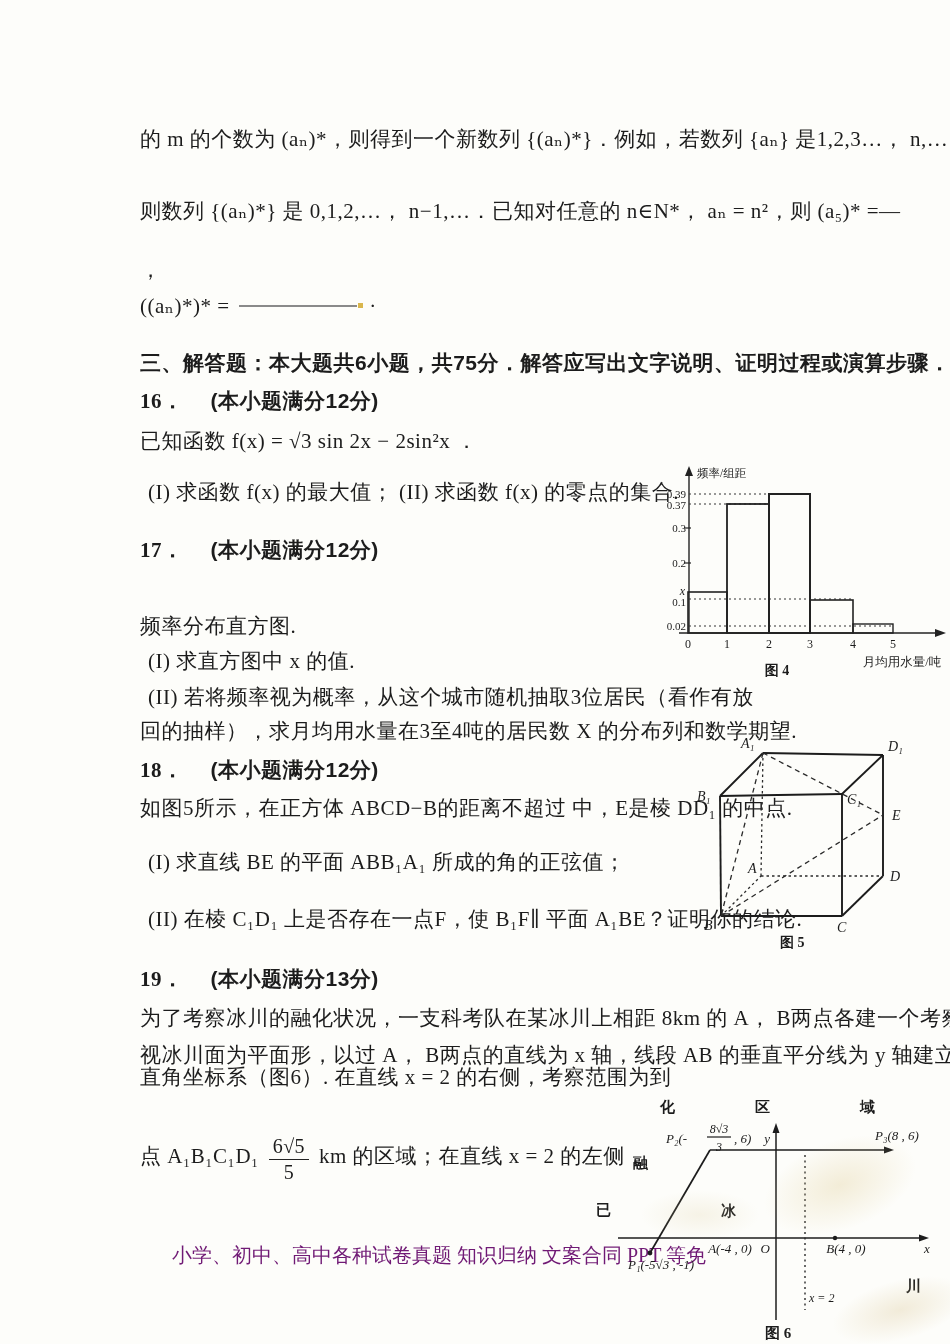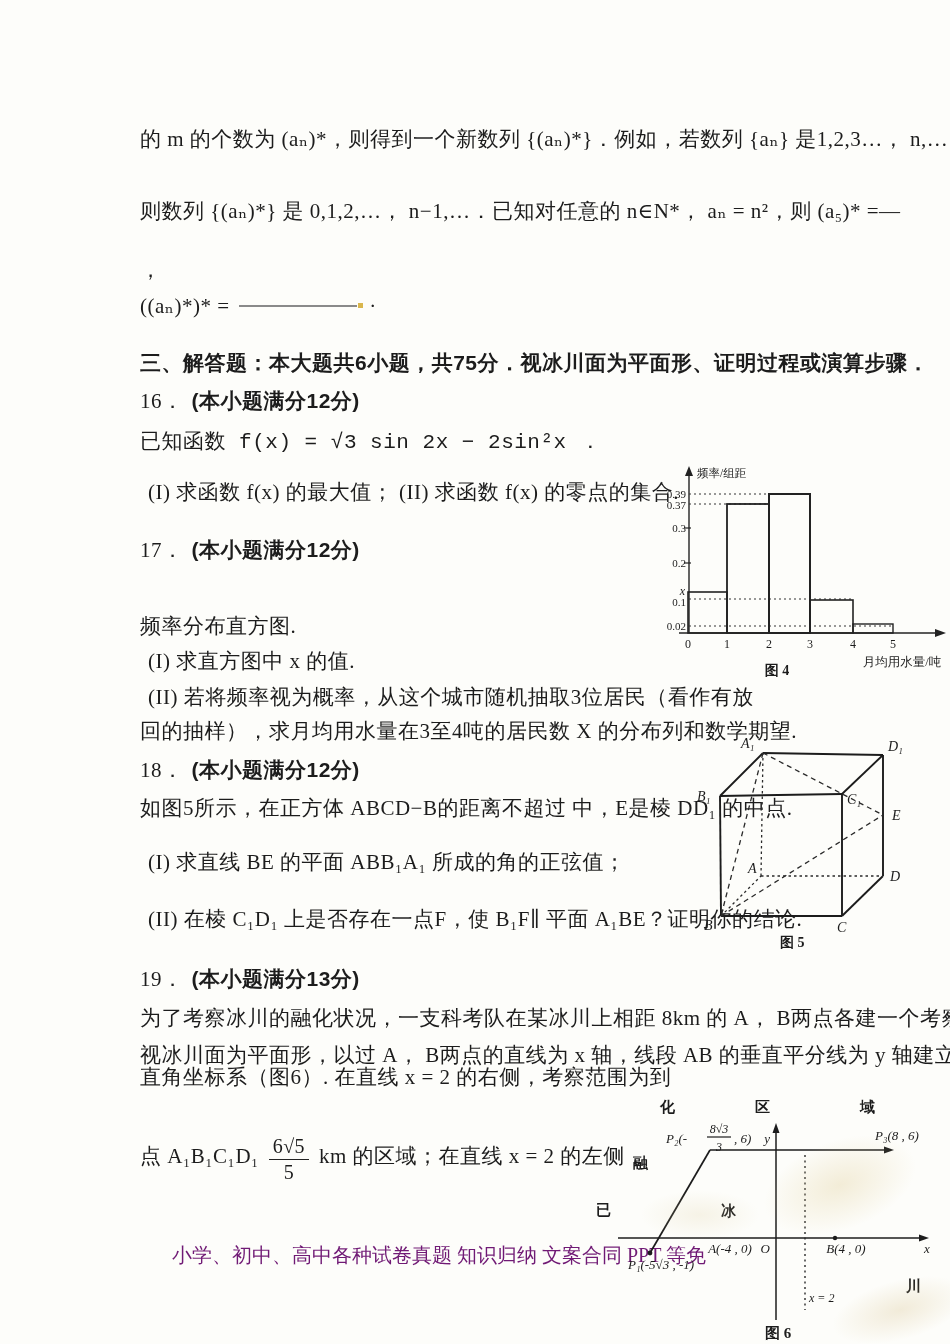--- a/index.html
+++ b/index.html
@@ -1,20 +1,20 @@
 <!DOCTYPE html>
 <html><head>
 <meta charset="utf-8">
 <style>
   html,body{margin:0;padding:0;background:#e8e8e8;}
   #page{position:relative;width:950px;height:1344px;background:#fdfdfa;overflow:hidden;
         font-family:"Liberation Serif","DejaVu Serif",serif;color:#1c1c1c;}
   .line{position:absolute;font-size:21px;white-space:nowrap;letter-spacing:0.5px;}
   .boldhead{font-weight:bold;font-family:"Liberation Sans","DejaVu Sans",sans-serif;}
-  .qnum{font-family:"Liberation Serif","DejaVu Serif",serif;font-weight:normal;margin-right:8px;}
+  .qnum{font-family:"Liberation Serif","DejaVu Serif",serif;font-weight:bold;margin-right:27px;}
   .frac{display:inline-block;text-align:center;vertical-align:-16px;line-height:1.05;margin:0 4px;font-size:20px;}
   .frac .num{display:block;border-bottom:1.6px solid #222;padding:0 4px 2px;}
   .frac .den{display:block;padding-top:2px;}
   .blank{display:inline-block;width:118px;height:2px;background:#8a8a8a;vertical-align:6px;margin-left:10px;}
   .blankdot{display:inline-block;width:5px;height:5px;background:#d9b64d;vertical-align:5px;margin-left:1px;}
   .footer{position:absolute;font-size:20px;color:#701a75;white-space:nowrap;}
   svg{position:absolute;overflow:visible;}
   svg text{font-family:"Liberation Serif","DejaVu Serif",serif;fill:#1c1c1c;}
   .wm{font-weight:bold;fill:#4e4c44;font-size:15px;}
   .smudge{position:absolute;pointer-events:none;}
@@ -31,26 +31,26 @@
 <div id="page">
 
   <div class="line" style="left:140px;top:125px;">的 m 的个数为 (aₙ)*，则得到一个新数列 {(aₙ)*}．例如，若数列 {aₙ} 是1,2,3…， n,…，</div>
   <div class="line" style="left:140px;top:197px;">则数列 {(aₙ)*} 是 0,1,2,…， n−1,…．已知对任意的 n∈N*， aₙ = n²，则 (a₅)* =—</div>
   <div class="line" style="left:140px;top:256px;">，</div>
   <div class="line" style="left:140px;top:294px;">
     <span>((aₙ)*)* =</span><span class="blank"></span><span class="blankdot"></span>
     <span>·</span>
   </div>
 
-  <div class="line boldhead" style="left:140px;top:349px;">三、解答题：本大题共6小题，共75分．视冰川面为平面形、证明过程或演算步骤．</div>
+  <div class="line boldhead" style="left:140px;top:349px;">三、解答题：本大题共6小题，共75分．解答应写出文字说明、证明过程或演算步骤．</div>
 
   <div class="line" style="left:140px;top:387px;">
     <span class="qnum">16．</span><span class="boldhead">(本小题满分12分)</span>
   </div>
-  <div class="line" style="left:140px;top:427px;font-family:Liberation Mono, monospace;">已知函数 f(x) = √3 sin 2x − 2sin²x ．</div>
+  <div class="line" style="left:140px;top:427px;">已知函数 f(x) = √3 sin 2x − 2sin²x ．</div>
   <div class="line" style="left:148px;top:478px;">(I) 求函数 f(x) 的最大值；  (II) 求函数 f(x) 的零点的集合.</div>
 
   <div class="line" style="left:140px;top:536px;">
     <span class="qnum">17．</span><span class="boldhead">(本小题满分12分)</span>
   </div>
   <div class="line" style="left:140px;top:612px;">频率分布直方图.</div>
   <div class="line" style="left:148px;top:647px;">(I) 求直方图中 x 的值.</div>
   <div class="line" style="left:148px;top:683px;">(II) 若将频率视为概率，从这个城市随机抽取3位居民（看作有放</div>
   <div class="line" style="left:140px;top:717px;">回的抽样），求月均用水量在3至4吨的居民数 X 的分布列和数学期望.</div>
 

